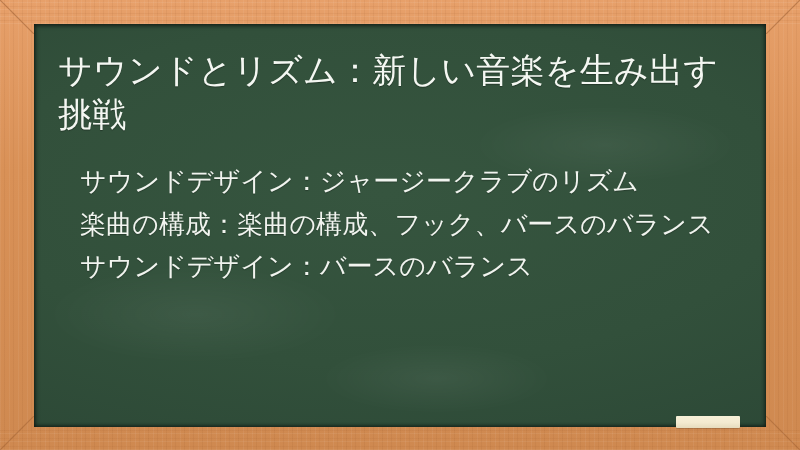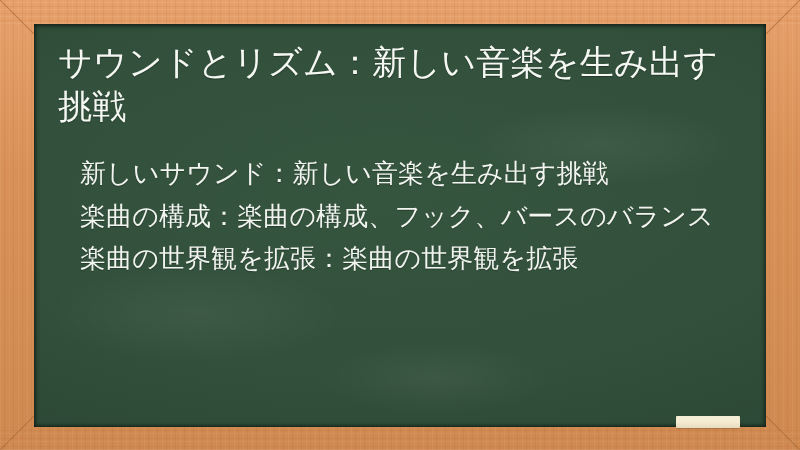--- a/index.html
+++ b/index.html
@@ -119,21 +119,21 @@
   }
 
   
   .content {
     position: absolute;
     left: 34px;
     top: 24px;
     width: 732px;
     height: 403px;
     box-sizing: border-box;
-    padding: 16px 24px 0 24px;
+    padding: 24px 24px 0 24px;
   }
 
   .title {
     margin: 0;
     font-size: 34px;
     line-height: 1.30;
     font-weight: 400;
     color: #f4f7f2;
     letter-spacing: 0.2px;
     text-shadow: 0 1px 1px rgba(0,0,0,0.30);
@@ -199,21 +199,21 @@
   </div>
 
   <div class="board">
     <div class="board-dust"></div>
   </div>
 
   <div class="content">
     <h1 class="title">サウンドとリズム：新しい音楽を生み出す挑戦</h1>
 
     <ul class="bullets">
-      <li class="bullet">新しいサウンド：新しい音楽を生み出す挑戦</li>
+      <li class="bullet">サウンドデザイン：ジャージークラブのリズム</li>
       <li class="bullet">楽曲の構成：楽曲の構成、フック、バースのバランス</li>
-      <li class="bullet">楽曲の世界観を拡張：楽曲の世界観を拡張</li>
+      <li class="bullet">サウンドデザイン：バースのバランス</li>
     </ul>
   </div>
 
   <div class="chalk"></div>
 
 </div>
 
 </body></html>

